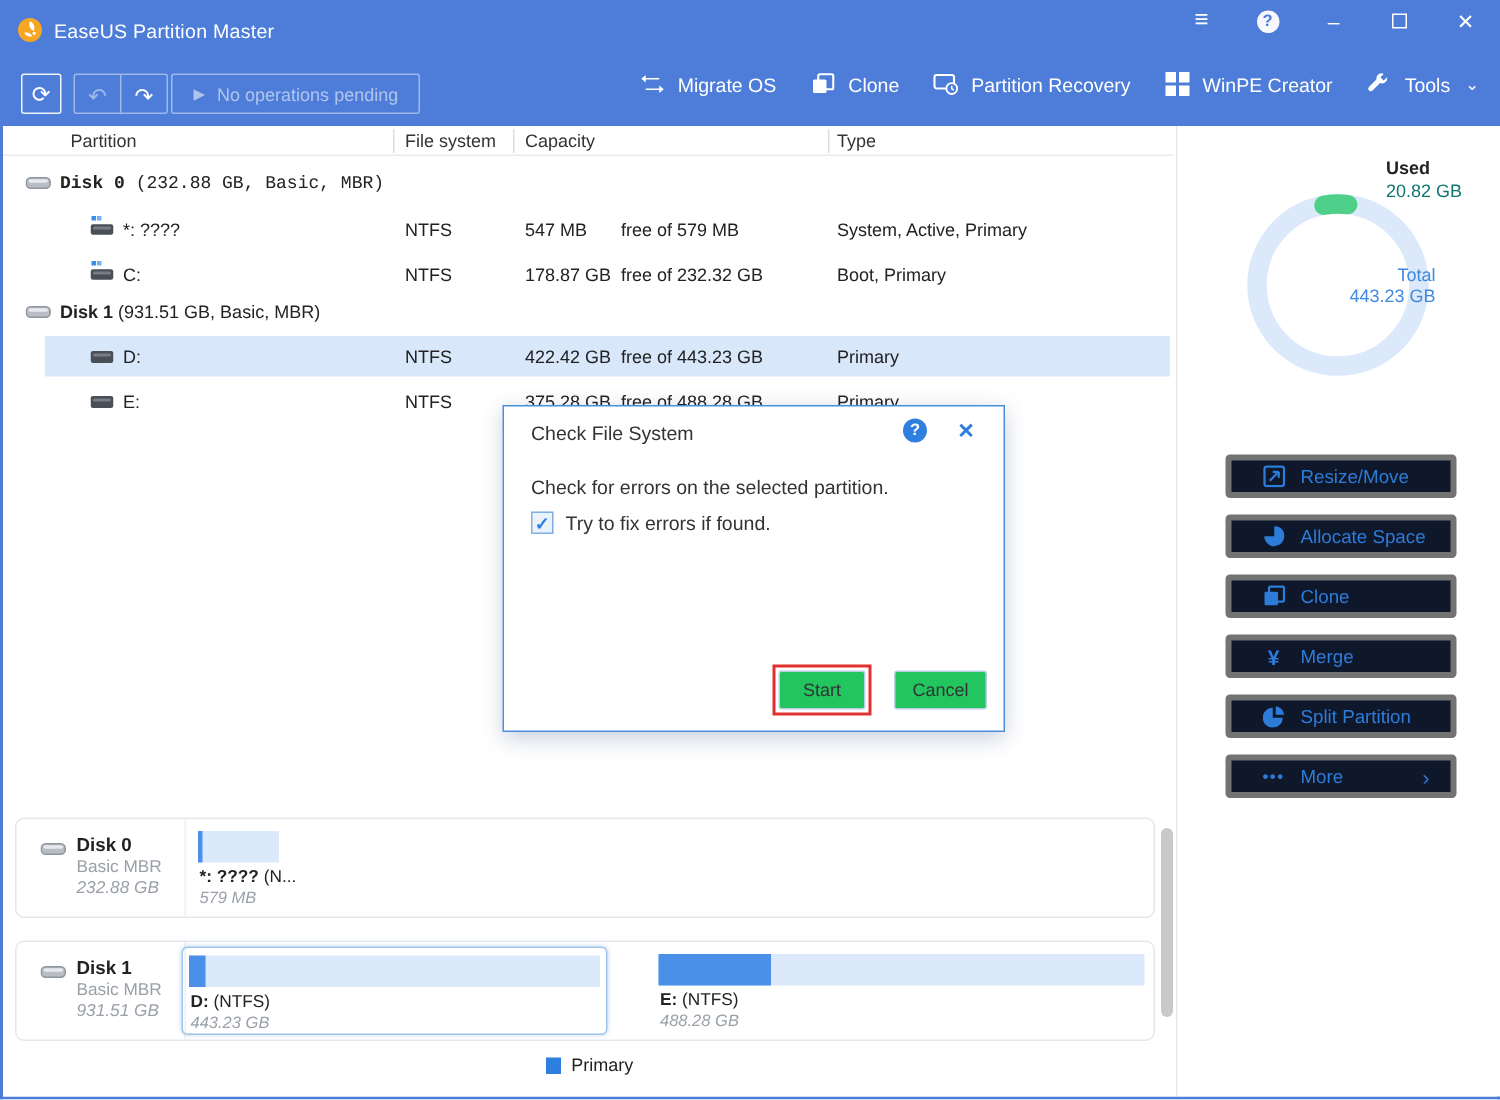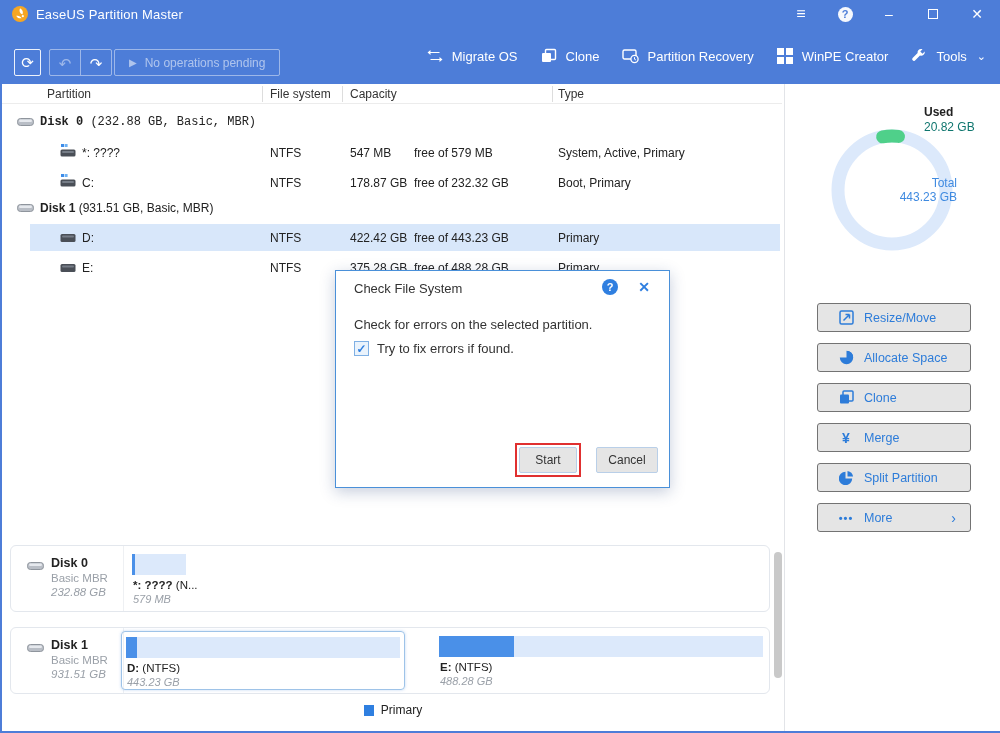--- a/index.html
+++ b/index.html
@@ -3,21 +3,21 @@
 <meta charset="utf-8">
 <style>
   * { margin:0; padding:0; box-sizing:border-box; }
   html,body { width:1000px; height:733px; }
   body { font-family:"Liberation Sans", sans-serif; background:#fff; overflow:hidden; }
   .window { position:relative; width:1000px; height:733px; background:#fff;
             border-left:2px solid #4d7dd8; border-right:2px solid #4d7dd8; border-bottom:2px solid #4d7dd8; }
 
   
   .titlebar { position:absolute; left:-2px; top:0; width:1000px; height:28px; background:#4d7dd8;
-              display:flex; align-items:center; color:#fff; }
+              display:flex; align-items:flex-end; color:#fff; }
   .logo { width:16px; height:16px; margin:0 8px 0 12px; }
   .app-title { font-size:13px; letter-spacing:.2px; }
   .win-controls { position:absolute; right:8px; top:0; height:28px; display:flex; align-items:center; gap:14px; }
   .win-btn { width:30px; height:26px; display:flex; align-items:center; justify-content:center;
              color:#fff; font-size:14px; cursor:default; }
   .menu-glyph { font-size:16px; }
   .help-circle { width:15px; height:15px; border-radius:50%; background:rgba(255,255,255,.95);
                  color:#4d7dd8; font-size:11px; font-weight:bold; display:flex; align-items:center; justify-content:center; }
   .max-box { width:10px; height:10px; border:1.6px solid #fff; }
 
@@ -63,35 +63,35 @@
   .dlg-help { position:absolute; left:266px; top:8px; width:16px; height:16px; border-radius:50%;
               background:#2f7fe0; color:#fff; font-size:11px; font-weight:bold;
               display:flex; align-items:center; justify-content:center; }
   .dlg-close { position:absolute; left:299px; top:7px; width:18px; height:18px; color:#2f7fe0;
                font-size:14px; font-weight:bold; display:flex; align-items:center; justify-content:center; }
   .dlg-msg { position:absolute; left:18px; top:46px; font-size:13px; color:#333; }
   .dlg-check { position:absolute; left:18px; top:70px; display:flex; align-items:center; gap:8px; }
   .checkbox { width:15px; height:15px; border:1px solid #7fb0e4; background:#eaf3fc; color:#2f7fe0;
               font-size:12px; font-weight:bold; display:flex; align-items:center; justify-content:center; }
   .dlg-check label { font-size:13px; color:#333; }
-  .dlg-btn { position:absolute; top:176px; height:26px; background:#e5e5e5; border:1px solid #b9cfe8;
+  .dlg-btn { position:absolute; top:176px; height:26px; background:#22c55e; border:1px solid #b9cfe8;
              border-radius:2px; font-size:12px; color:#333; text-align:center; line-height:24px; }
   .btn-start { left:183px; width:58px; }
   .btn-cancel { left:260px; width:62px; }
   .red-outline { position:absolute; left:179px; top:172px; width:66px; height:34px;
                  border:2px solid #e03030; z-index:60; pointer-events:none; }
 
   
   .panel { position:absolute; left:783px; top:84px; width:215px; height:647px; background:#fff; }
   .used-label { position:absolute; left:139px; top:21px; font-size:12px; font-weight:bold; color:#222; }
   .used-value { position:absolute; left:139px; top:36px; font-size:12px; color:#0f766e; }
   .donut-wrap { position:absolute; left:42px; top:41px; width:130px; height:130px; }
   .donut-center { position:absolute; left:0; top:0; width:130px; height:130px; display:flex;
                   flex-direction:column; align-items:flex-end; justify-content:center; color:#3f8ae0; font-size:12px; }
-  .side-btn { position:absolute; left:32px; width:154px; height:29px; background:#e5e5e5; border:1px solid #737373;
+  .side-btn { position:absolute; left:32px; width:154px; height:29px; background:#0f172a; border:4px solid #737373;
               border-radius:3px; display:flex; align-items:center; color:#2d7cd9; font-size:12.5px; cursor:default; }
   .side-ico { width:16px; margin:0 10px 0 20px; display:flex; justify-content:center; color:#2d7cd9; }
   .side-chev { position:absolute; right:14px; font-size:14px; color:#2d7cd9; }
   .merge-glyph { font-size:14px; font-weight:bold; }
   .more-dots { letter-spacing:1px; font-size:11px; font-weight:bold; }
 
   
   .disk-card { position:absolute; left:8px; width:760px; height:67px; background:#fff;
                border:1px solid #e3e7ed; border-radius:6px; }
   .dm-info { position:absolute; left:0; top:0; width:113px; height:65px; border-right:1px solid #eef0f3; }

